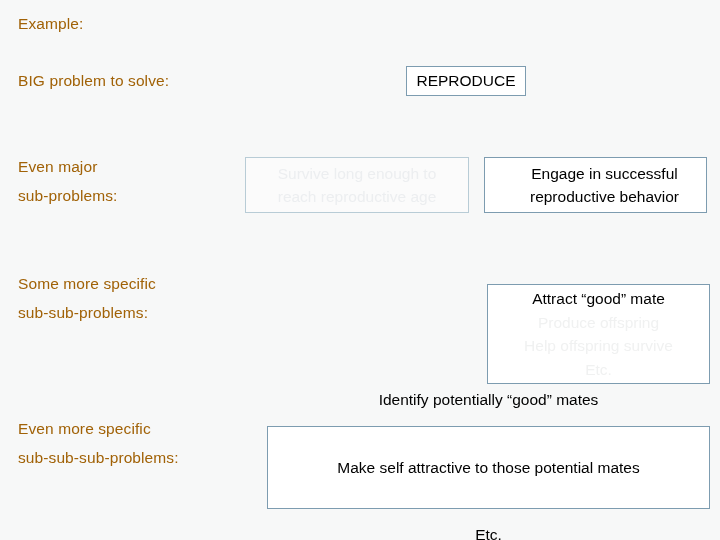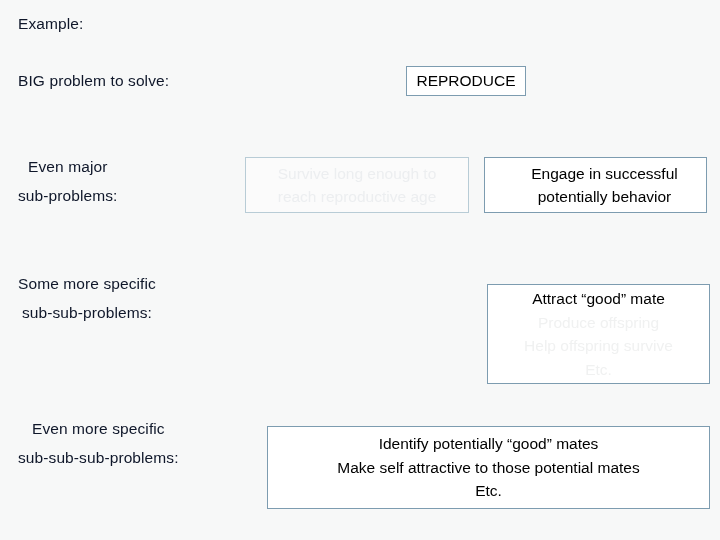--- a/index.html
+++ b/index.html
@@ -16,26 +16,25 @@
   .slide {
     position: relative;
     width: 720px;
     height: 540px;
     background: #f7f8f8;
   }
 
   .label {
     position: absolute;
     left: 18px;
-    color: #0f172a;
+    color: #a16207;
     font-size: 15.5px;
     line-height: 29px;
     white-space: pre-line;
     letter-spacing: 0.1px;
-    text-align: center;
   }
 
   .box {
     position: absolute;
     background: #ffffff;
     border: 1px solid #7d9cb0;
     box-sizing: border-box;
     display: flex;
     flex-direction: column;
     justify-content: center;
@@ -80,21 +79,21 @@
   #box-engage {
     left: 484px;  top: 157px;
     width: 223px; height: 56px; padding-left: 18px;
   }
   #box-attract {
     left: 487px;  top: 284px;
     width: 223px; height: 100px;
   }
   #box-identify {
     left: 267px;  top: 426px;
-    width: 443px; height: 83px;
+    width: 443px; height: 83px; gap: 44px;
   }
 </style>
 </head>
 <body>
 
 <div class="slide">
 
   <div class="label" id="label-example">Example:</div>
 
   <div class="label" id="label-big">BIG problem to solve:</div>
@@ -112,21 +111,21 @@
     <span class="line">REPRODUCE</span>
   </div>
 
   <div class="box faded-box" id="box-survive">
     <span class="line">Survive long enough to</span>
     <span class="line">reach reproductive age</span>
   </div>
 
   <div class="box" id="box-engage">
     <span class="line">Engage in successful</span>
-    <span class="line">potentially behavior</span>
+    <span class="line">reproductive behavior</span>
   </div>
 
   <div class="box" id="box-attract">
     <span class="line">Attract “good” mate</span>
     <span class="line faded">Produce offspring</span>
     <span class="line faded">Help offspring survive</span>
     <span class="line faded">Etc.</span>
   </div>
 
   <div class="box" id="box-identify">

